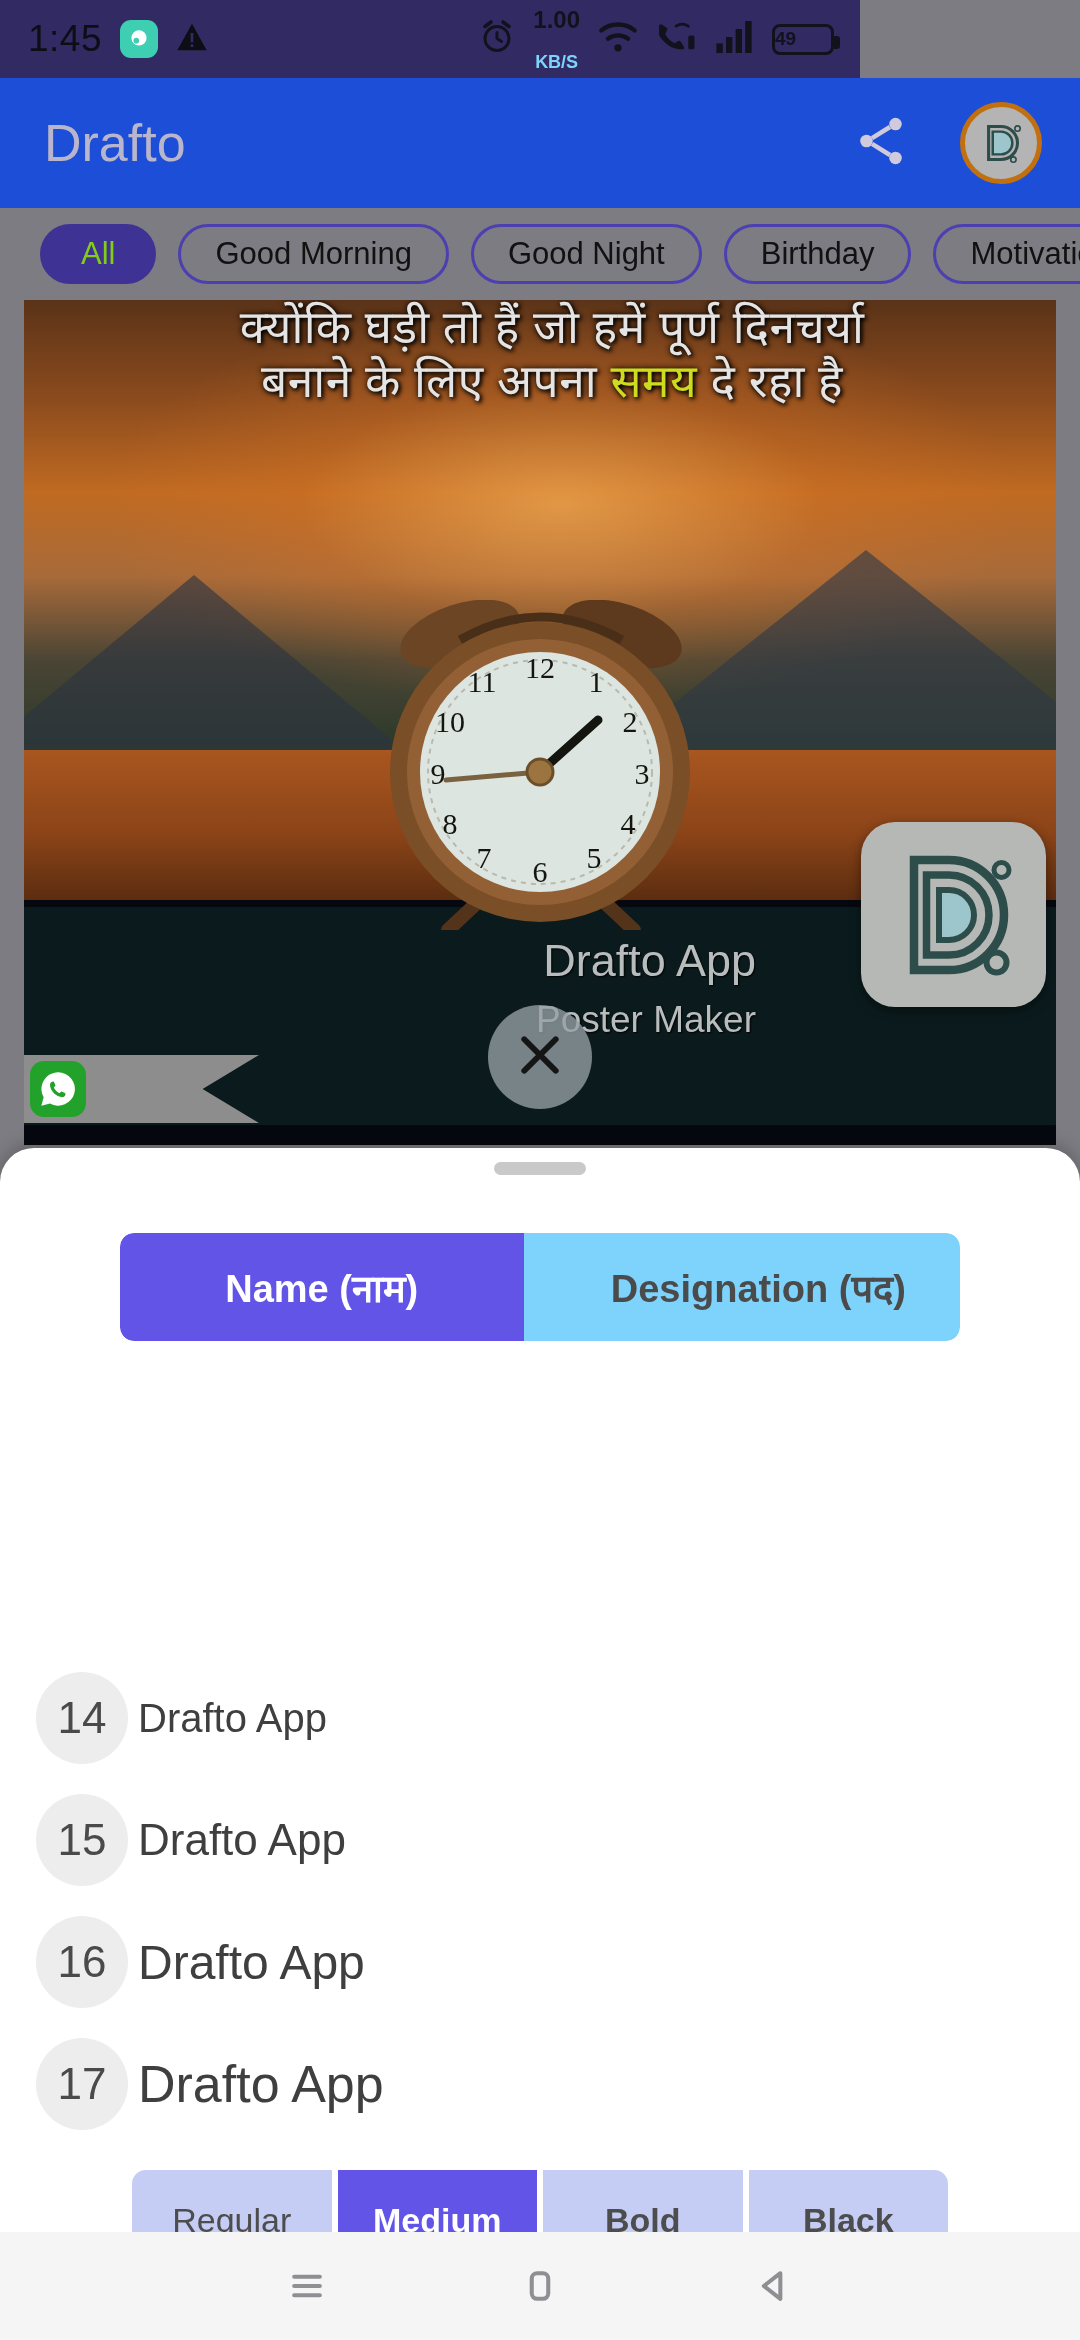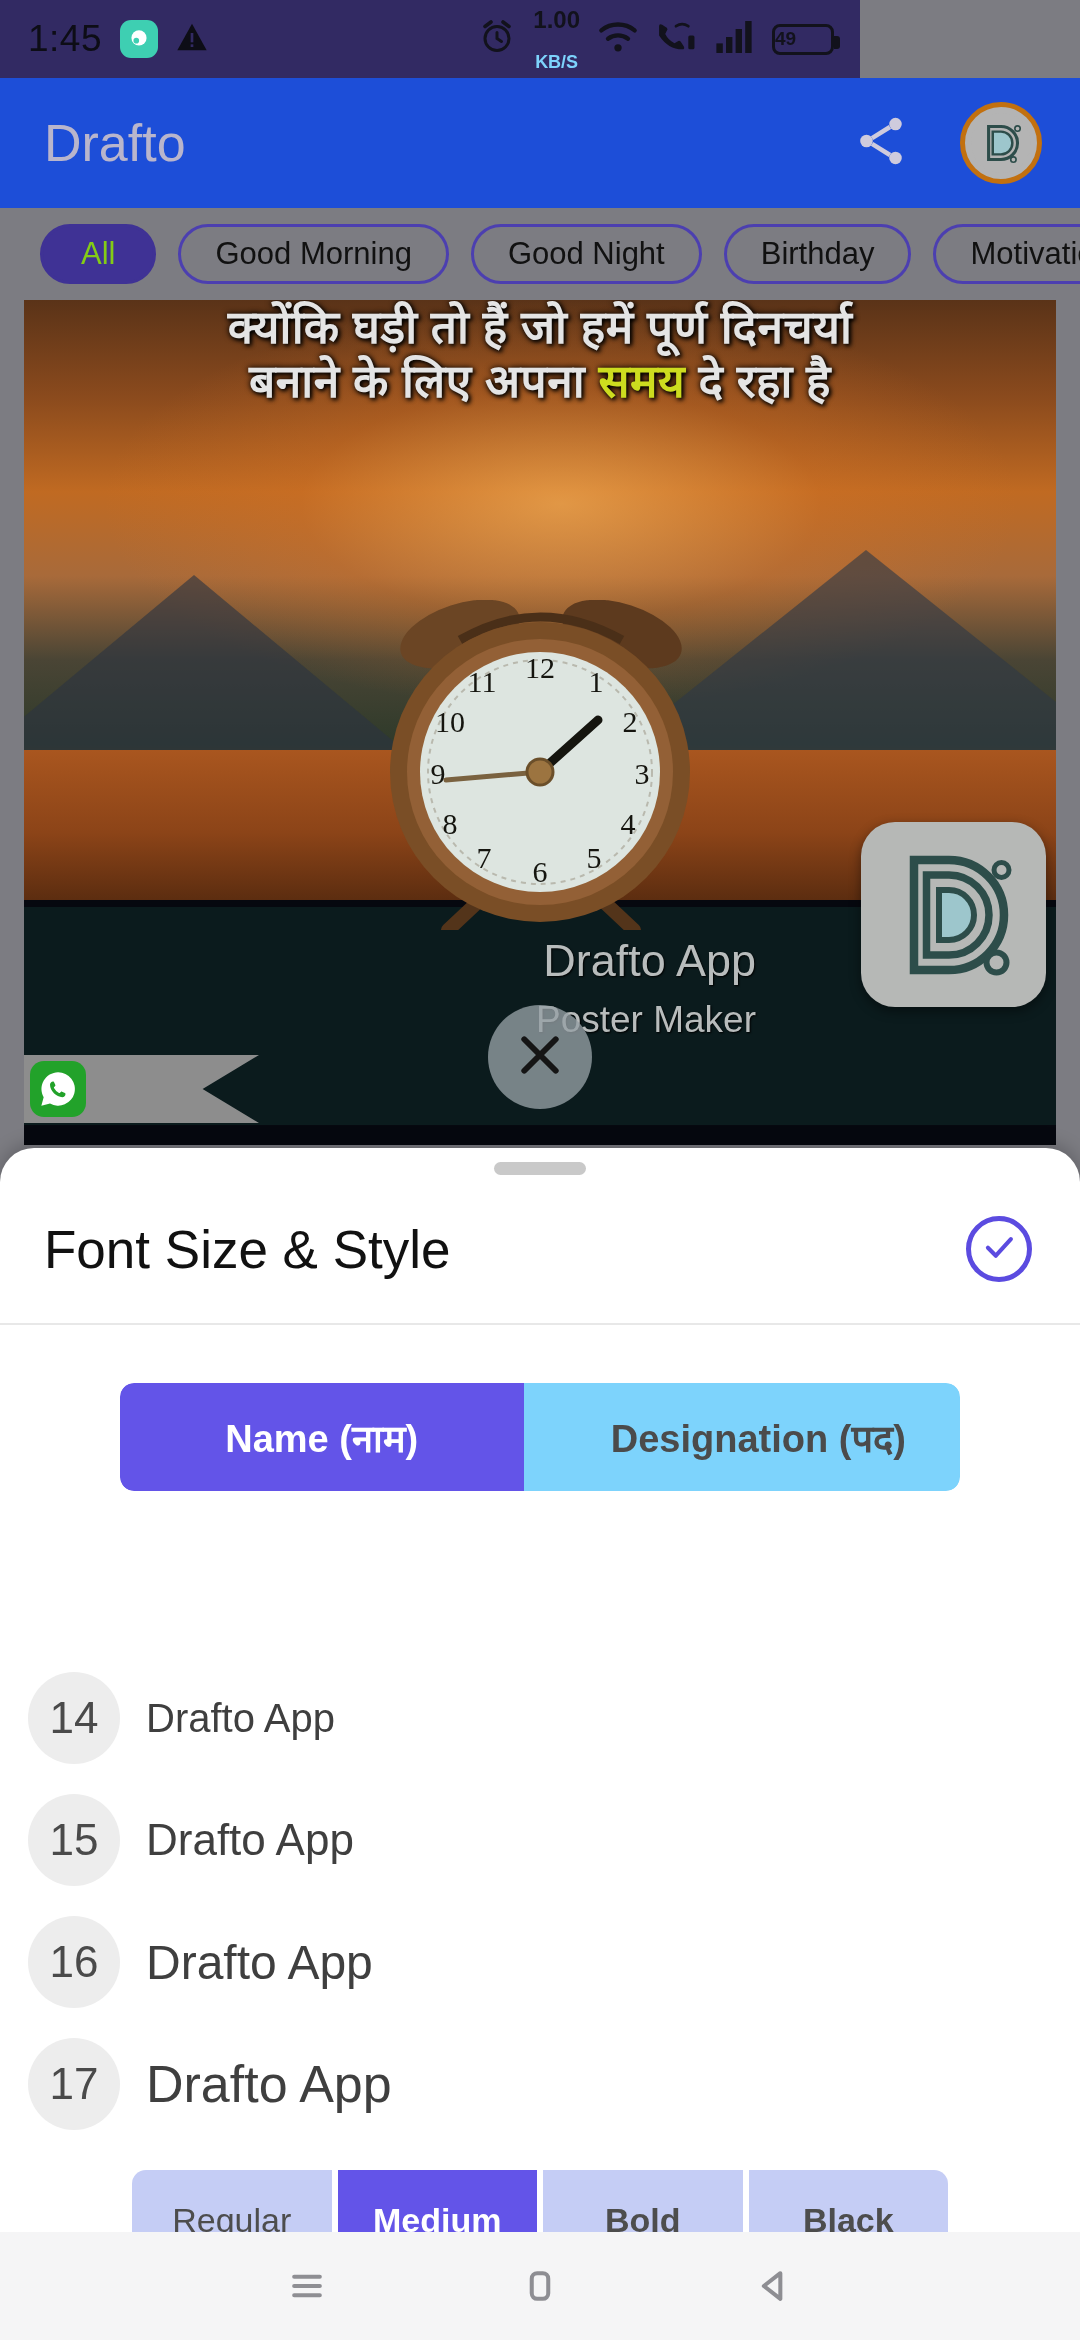--- a/index.html
+++ b/index.html
@@ -89,22 +89,22 @@
   .mtn{ position:absolute; bottom:150px; width:0;height:0;border-style:solid; opacity:.62;}
   .mtn.l{ left:-40px; border-width:0 210px 175px 210px;
           border-color:transparent transparent #2b3340 transparent; }
   .mtn.r{ right:-60px; border-width:0 250px 200px 250px;
           border-color:transparent transparent #2f3845 transparent; }
   .ground{
     position:absolute;bottom:0;left:0;width:100%;height:150px;
     background:linear-gradient(180deg,#a9561f 0%,#8c4418 55%,#5c2d10 100%);
   }
   .poster-text{
-    position:absolute; left:0; width:100%; text-align:center; z-index:4;
-    font-family:"Liberation Sans", sans-serif; font-weight:700;
+    position:absolute; left:12px; width:100%; text-align:center; z-index:4;
+    font-family:"Liberation Sans", sans-serif; font-weight:400;
     color:#e4e4e4; text-shadow:0 0 6px #000,2px 2px 4px #000;
     letter-spacing:.5px;
   }
   #poster-line1{ top:-6px; font-size:46px; }
   #poster-line2{ top:48px; font-size:46px; }
   .hl{ color:#cddc1f; }
 
   
   #clock-wrap{ position:absolute; left:50%; top:300px; transform:translateX(-50%); z-index:3;}
   #poster-footer{
@@ -173,21 +173,21 @@
     font-size:38px; font-weight:700;
   }
   .tab.active{ background:#6354e8; color:#ffffff; border-radius:14px 0 0 14px;}
   .tab.inactive{ background:#7dd3fc; color:#4b4b4b; border-radius:0 14px 14px 0;padding-left:33px;}
 
   
   #size-list{
     position:absolute; top:509px; left:0; width:1080px; height:485px;
     overflow:hidden;
   }
-  .size-row{ height:122px; display:flex; align-items:center; padding-left:28px; gap:26px; }
+  .size-row{ height:122px; display:flex; align-items:center; padding-left:36px; gap:10px; }
   .size-badge{
     width:92px;height:92px;border-radius:50%;background:#ededed;
     display:flex;align-items:center;justify-content:center;
     font-size:44px;color:#4a4a4a;flex:0 0 auto;
   }
   .size-sample{ color:#3f3f3f; font-weight:400; }
 
   
   #weights{
     position:absolute; top:1022px; left:132px; width:816px; height:100px;
@@ -379,30 +379,20 @@
   <span>
     <svg width="54" height="54" viewBox="0 0 24 24">
       <path d="M5 5 L19 19 M19 5 L5 19" stroke="#151515" stroke-width="2.6" stroke-linecap="round"></path>
     </svg>
   </span>
 </div>
 
 <div id="sheet">
   <div id="sheet-handle"></div>
 
-  <div id="sheet-head">
-    <div id="sheet-title">Font Size &amp; Style</div>
-    <div id="confirm-btn">
-      <span>
-        <svg width="38" height="38" viewBox="0 0 24 24">
-          <path d="M5 12.5 L10 17.5 L19.5 7" fill="none" stroke="#5b4be0" stroke-width="2.6" stroke-linecap="round" stroke-linejoin="round"></path>
-        </svg>
-      </span>
-    </div>
-  </div>
 
   <div id="tabs">
     <div class="tab active">Name (नाम)</div>
     <div class="tab inactive">Designation (पद)</div>
   </div>
 
   <div id="size-list">
     <div class="size-row">
       <span class="size-badge">14</span>
       <span class="size-sample" style="font-size:40px">Drafto App</span>

